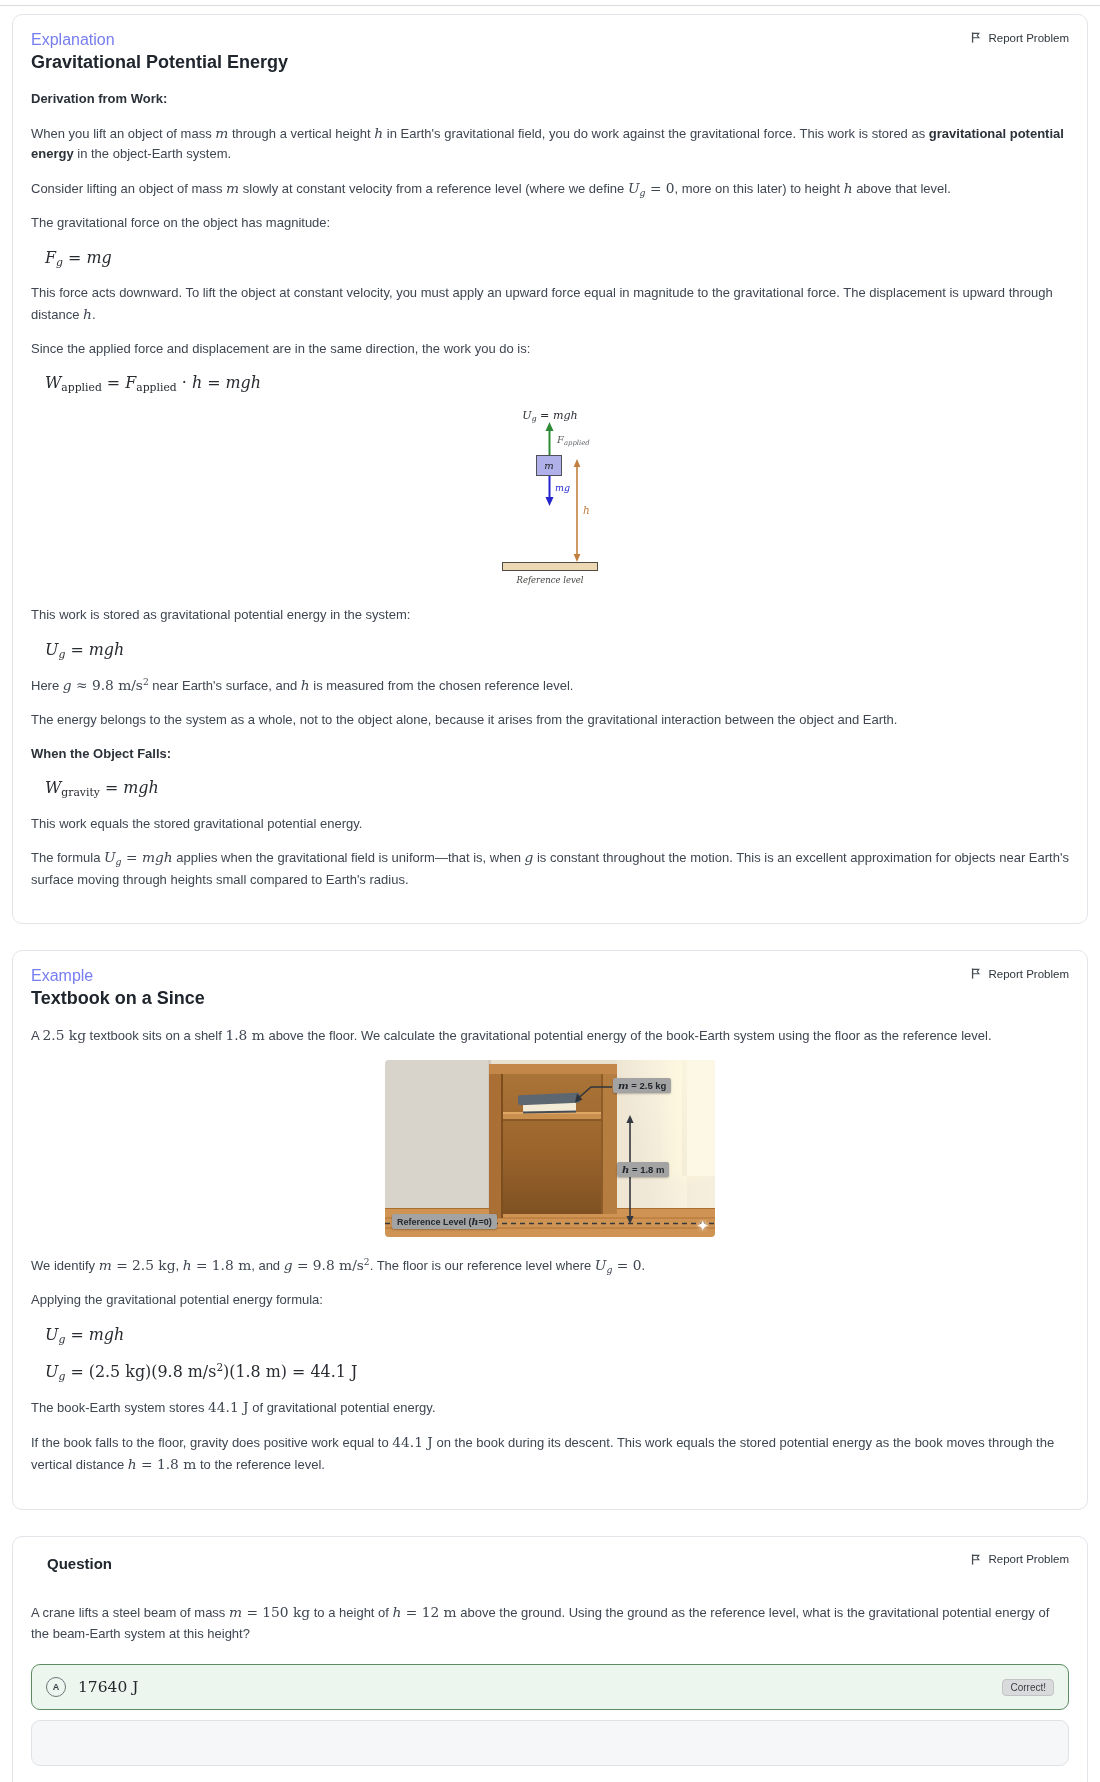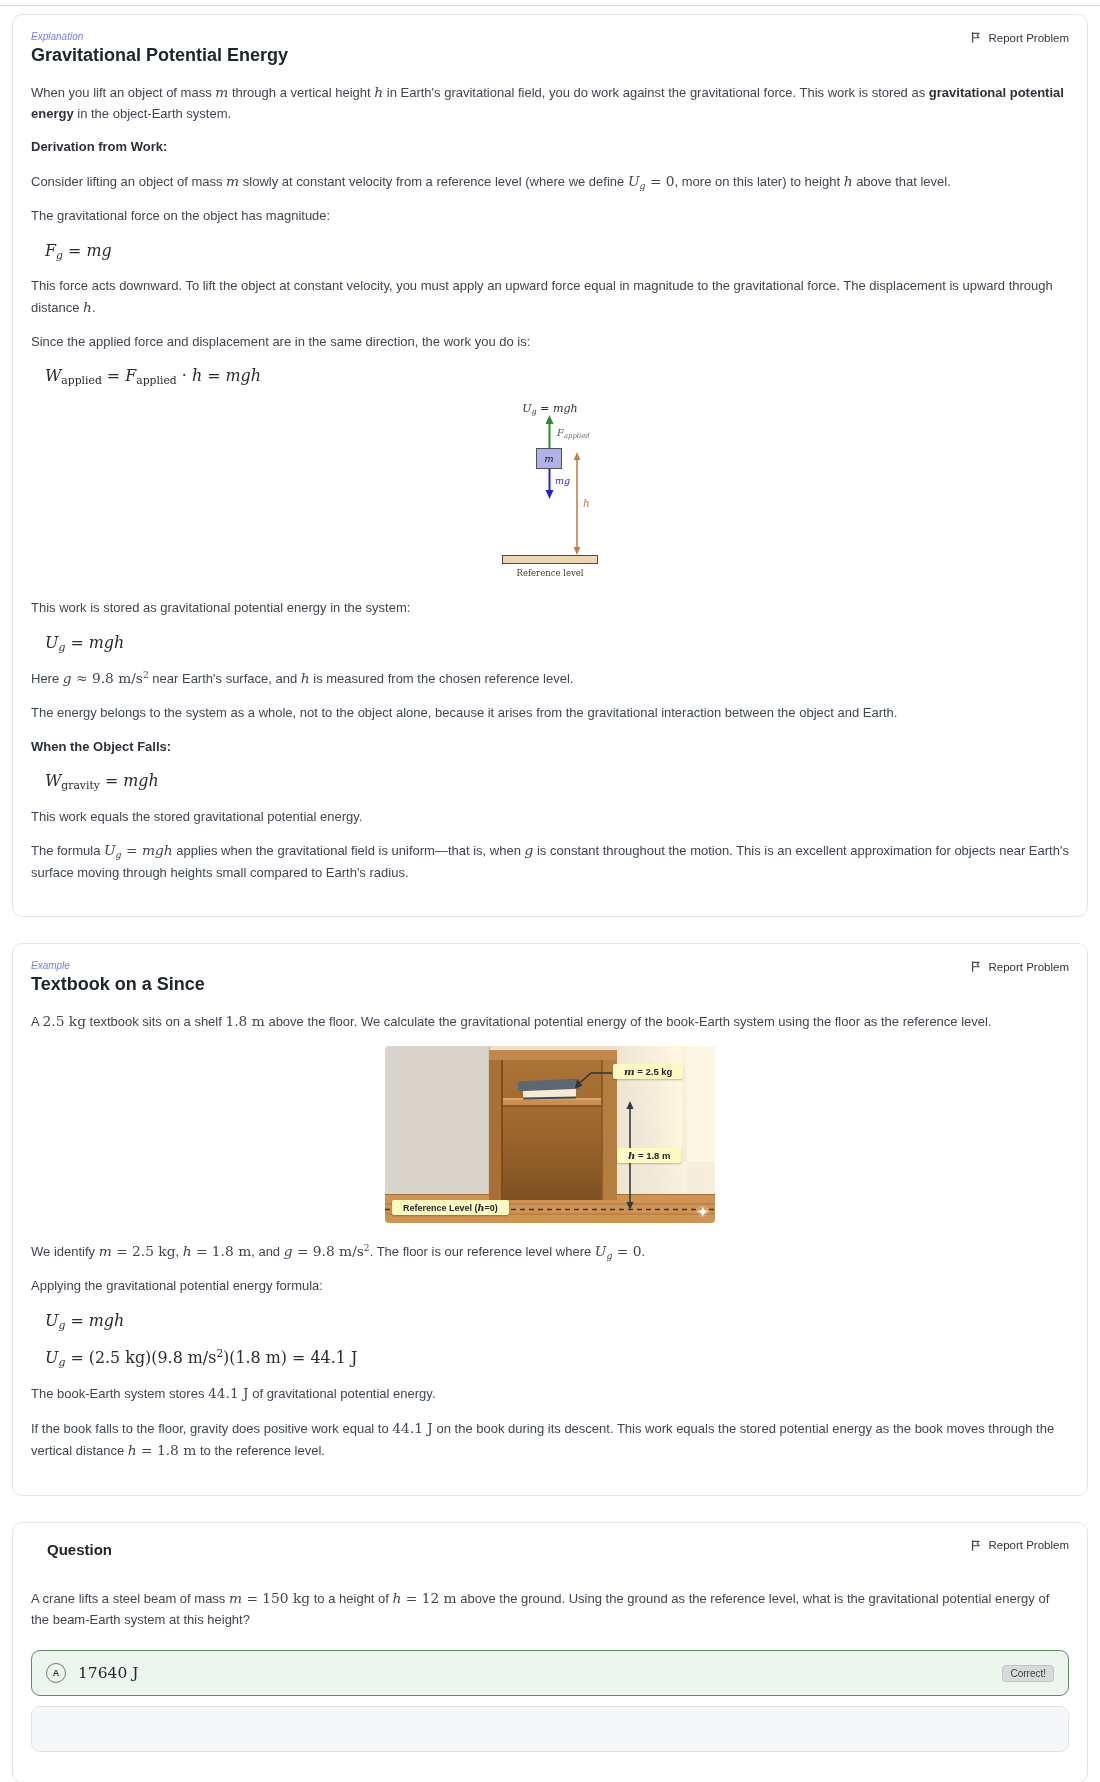--- a/index.html
+++ b/index.html
@@ -19,21 +19,21 @@
   .card:first-of-type { margin-top:8px; }
   .card:last-of-type { margin-bottom:0; }
 
   .report {
     position:absolute; top:16px; right:18px;
     display:flex; align-items:center; gap:6px;
     background:none; border:none; cursor:pointer;
     font-family:"Liberation Sans", sans-serif;
     font-size:11.5px; color:#2f353c;
   }
-  .kicker { font-size:10px; color:#767df0; margin-bottom:3px;font-style:italic; }
+  .kicker { font-size:16px; color:#767df0; margin-bottom:3px; }
   .card-title { font-size:18px; font-weight:700; color:#20262e; margin:0 0 16px; }
 
   p.body { margin:0 0 13px; line-height:1.58; }
   .bold-head { font-weight:700; color:#2c323a; }
 
   .formula {
     font-family:"DejaVu Serif", serif;
     font-size:15px; color:#282c31; line-height:1.4;
     margin:2px 0 13px 14px;
   }
@@ -55,21 +55,21 @@
             background:#b0b1e8; border:1.5px solid #4e5258;
             display:flex; align-items:center; justify-content:center;
             font-family:"DejaVu Serif",serif; font-style:italic; font-size:10px; color:#23262b; }
   .dg-mg { position:absolute; left:70px; top:73px;
            font-family:"DejaVu Serif",serif; font-style:italic; font-size:9.5px; color:#2b2bd6; }
   .dg-h { position:absolute; left:98px; top:95px;
           font-family:"DejaVu Serif",serif; font-style:italic; font-size:10.5px; color:#bf7c3c; }
   .dg-bar { position:absolute; left:17px; top:153px; width:96px; height:9px;
             background:#ecd9b4; border:1px solid #4f4b45; }
   .dg-ref { position:absolute; top:166px; width:100%; text-align:center;
-            font-family:"DejaVu Serif",serif; font-size:8.5px; color:#3f3f3c; }
+            font-family:"DejaVu Serif",serif; font-size:8.5px; color:#3f3f3c;font-style:italic; }
 
   
   .illus { position:relative; width:330px; height:177px; margin:4px auto 18px;
            border-radius:4px; overflow:hidden; background:#eae0cf; }
   .illus > div { position:absolute; }
   .il-wall-right { left:232px; top:0; width:98px; height:150px;
                    background:linear-gradient(90deg,#eee5d3,#f6efde); }
   .il-window { left:297px; top:0; width:33px; height:116px; background:#fdf8e6;
                border-left:5px solid #eae1cb; box-shadow:-10px 0 16px rgba(255,246,214,.85); }
   .il-shaft { left:238px; top:0; width:64px; height:150px;
@@ -85,22 +85,22 @@
              box-shadow:inset -2px 0 0 #7c4e1e; }
   .sh-right { left:216px; top:14px; width:16px; height:140px; background:#b67d41;
               box-shadow:inset 2px 0 0 #8d5c28; }
   .sh-board { left:118px; top:52px; width:98px; height:9px; background:#c88f4e;
               border-top:2px solid #dfa766; border-bottom:2px solid #8a5826; }
   .bk-pages { left:138px; top:42px; width:53px; height:9px; background:#f3ebd6;
               transform:rotate(-1deg); box-shadow:0 2px 0 #454c55; }
   .bk-cover { left:133px; top:34px; width:62px; height:10px; background:#5d6772;
               border-radius:2px; transform:rotate(-2.5deg); }
   .illus svg { position:absolute; left:0; top:0; }
-  .il-label { position:absolute; background:#fef9c3; border-radius:2px;
-              font-size:9.5px; font-weight:700; color:#23282e; padding:2px 11px;
+  .il-label { position:absolute; background:#a3a3a3; border-radius:2px;
+              font-size:9.5px; font-weight:700; color:#23282e; padding:2px 5px;
               box-shadow:0 1px 2px rgba(0,0,0,.25); white-space:nowrap; }
   .il-m { left:228px; top:18px; }
   .il-h { left:232px; top:102px; }
   .il-ref { left:7px; top:154px; font-size:9px; }
   .il-sparkle { right:6px; bottom:2px; color:#fff; font-size:15px;
                 text-shadow:0 0 4px rgba(255,255,255,.9); }
 
   
   .q-title { font-size:15px; font-weight:700; color:#20262e; margin:2px 16px 30px; }
   .q-text { margin-bottom:20px !important; }
@@ -125,22 +125,22 @@
   <button class="report">
     <svg width="12" height="13" viewBox="0 0 14 14">
       <path d="M3 1.2 V13" stroke="#444a52" stroke-width="1.5" fill="none"></path>
       <path d="M3 2.2 h7.4 l-2 2.6 2 2.6 H3 z" fill="none" stroke="#444a52" stroke-width="1.2"></path>
     </svg>
     <span>Report Problem</span>
   </button>
   <div class="kicker">Explanation</div>
   <h1 class="card-title">Gravitational Potential Energy</h1>
 
+  <p class="body bold-head">Derivation from Work:</p>
   <p class="body"><span>When you lift an object of mass </span><span class="seg-i">m</span><span> through a vertical height </span><span class="seg-i">h</span><span> in Earth's gravitational field, you do work against the gravitational force. This work is stored as </span><span class="seg-b">gravitational potential energy</span><span> in the object-Earth system.</span></p>
-  <p class="body bold-head">Derivation from Work:</p>
   <p class="body"><span>Consider lifting an object of mass </span><span class="seg-i">m</span><span> slowly at constant velocity from a reference level (where we define </span><span class="seg-i">U</span><span class="seg-si">g</span><span class="seg-r"> = 0</span><span>, more on this later) to height </span><span class="seg-i">h</span><span> above that level.</span></p>
   <p class="body">The gravitational force on the object has magnitude:</p>
   <div class="formula"><span class="seg-i">F</span><span class="seg-si">g</span><span class="seg-r"> = </span><span class="seg-i">mg</span></div>
   <p class="body"><span>This force acts downward. To lift the object at constant velocity, you must apply an upward force equal in magnitude to the gravitational force. The displacement is upward through distance </span><span class="seg-i">h</span><span>.</span></p>
   <p class="body">Since the applied force and displacement are in the same direction, the work you do is:</p>
   <div class="formula"><span class="seg-i">W</span><span class="seg-sr">applied</span><span class="seg-r"> = </span><span class="seg-i">F</span><span class="seg-sr">applied</span><span class="seg-r"> · </span><span class="seg-i">h</span><span class="seg-r"> = </span><span class="seg-i">mgh</span></div>
 
   <figure class="diagram">
     <div class="dg-eq"><span class="seg-i">U</span><span class="seg-si">g</span><span class="seg-r"> = </span><span class="seg-i">mgh</span></div>
     <svg width="130" height="180" viewBox="0 0 130 180">

